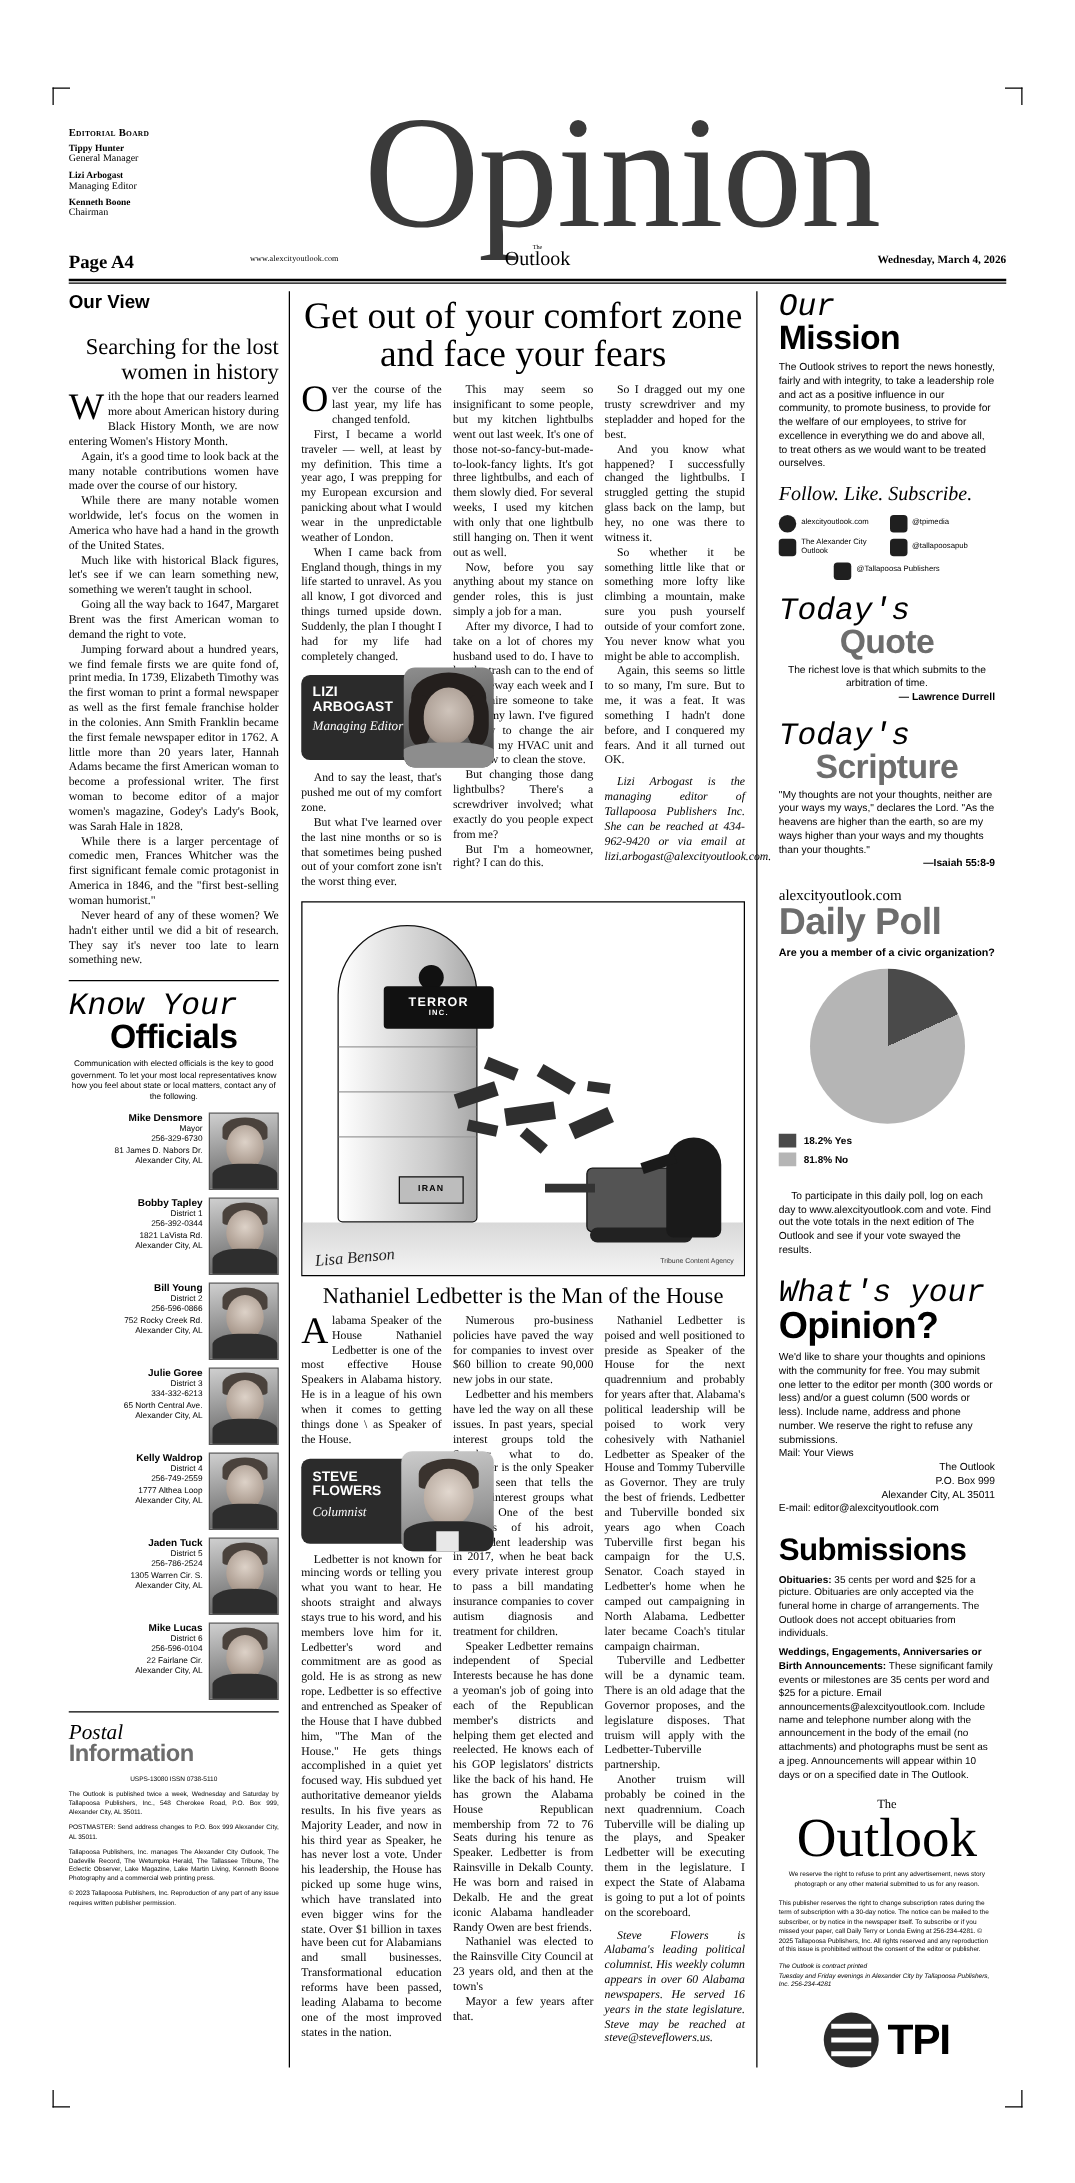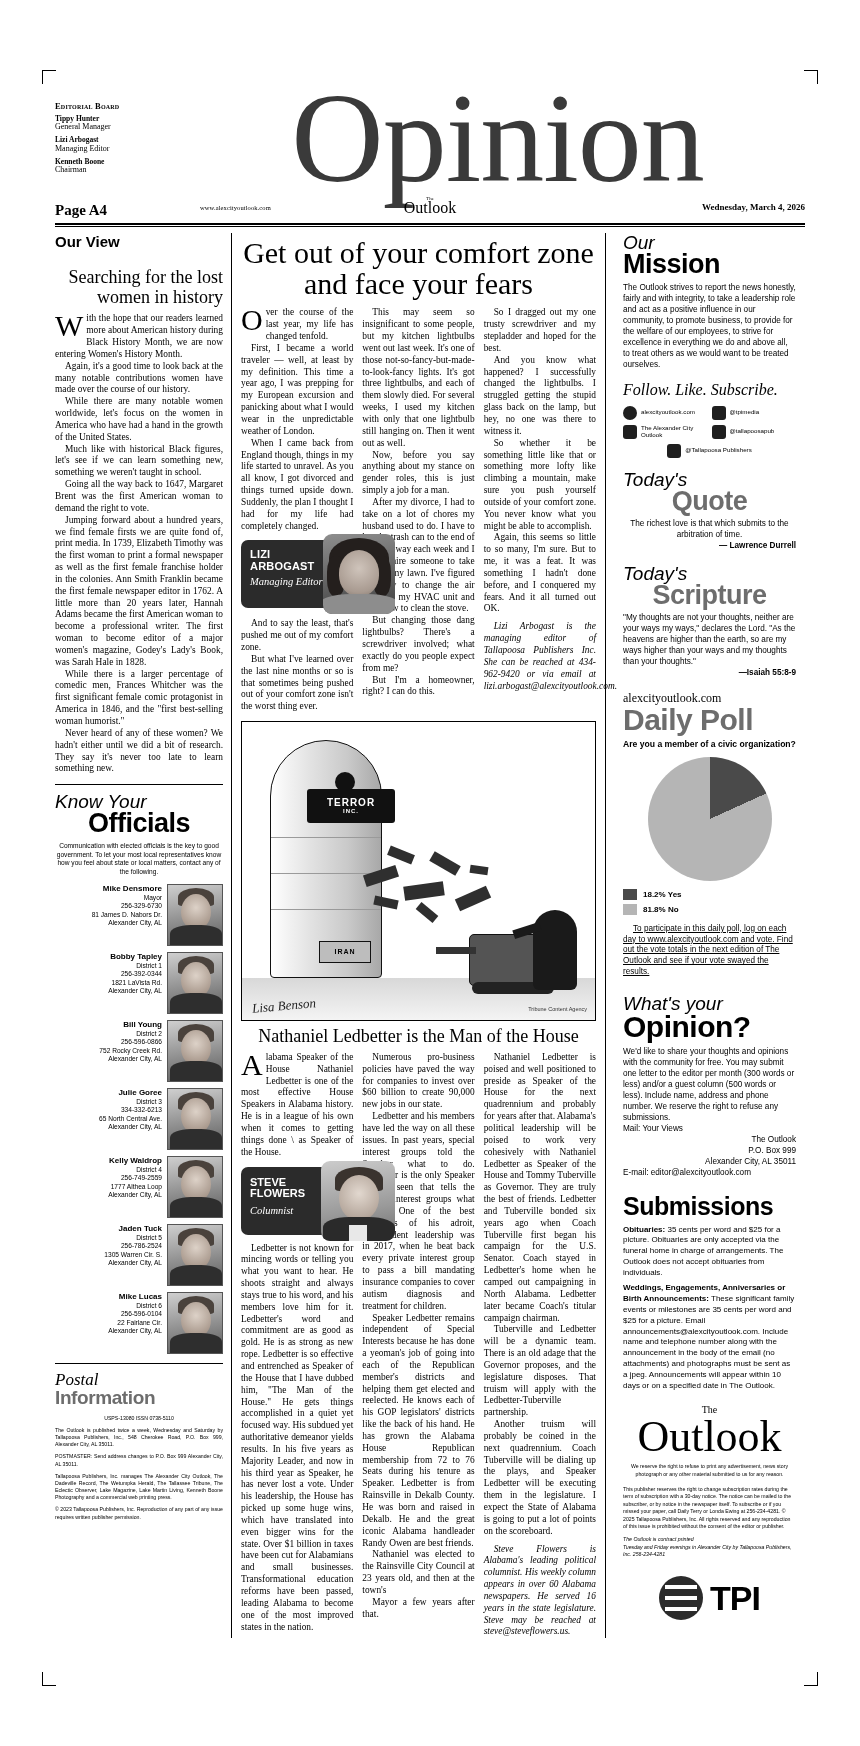--- a/index.html
+++ b/index.html
@@ -57,21 +57,21 @@
   .folio .logomid .ot { font-size:16px; font-family:"Liberation Serif",serif; line-height:1; }
   .rules { border-top:2px solid #000; border-bottom:1px solid #000; height:4px; margin-top:1px; }
 
   
   .cols { display:flex; margin-top:6px; }
   .col-left { width:168px; }
   .col-mid { width:375px; padding:0 9px; border-left:1px solid #000; border-right:1px solid #000; margin:0 8px; }
   .col-right { width:182px; padding-left:9px; }
 
   
-  .hd-script { font-family:Liberation Sans, sans-serif; font-style:italic; font-size:19px; line-height:1; }
+  .hd-script { font-family:Liberation Mono, monospace; font-style:italic; font-size:25px; line-height:1; }
   .hd-bold { font-family:"Liberation Sans",sans-serif; font-weight:bold; font-size:27px; line-height:.95; letter-spacing:-.5px; }
   .hd-bold.gray { color:#6d6d6d; }
   .sec-rule { border-top:1px solid #000; margin:9px 0 7px; }
 
   .ourview-label { font-family:"Liberation Sans",sans-serif; font-weight:bold; font-size:15px; }
   .ourview-head { font-family:Liberation Serif, serif; font-size:18px; line-height:1.12; text-align:right; margin:17px 0 6px; }
 
   .body-text { font-size:9.4px; line-height:1.26; text-align:justify; font-family:"Liberation Serif",serif; }
   .body-text p { margin:0; text-indent:10px; }
   .body-text p.noindent { text-indent:0; }
@@ -623,21 +623,21 @@
             <div class="pie" id="poll-pie" style="background: conic-gradient(rgb(74, 74, 74) 0deg, rgb(74, 74, 74) 65.52deg, rgb(181, 181, 181) 65.52deg, rgb(181, 181, 181) 360deg);"></div>
           </div>
           <div class="legend-row">
             <span class="sw" id="sw-yes" style="background: rgb(74, 74, 74);"></span>
             <span class="legend-lbl">18.2% Yes</span>
           </div>
           <div class="legend-row">
             <span class="sw" id="sw-no" style="background: rgb(181, 181, 181);"></span>
             <span class="legend-lbl">81.8% No</span>
           </div>
-          <div class="side-body" style="margin-top:9px; text-indent:10px;text-decoration:underline;">To participate in this daily poll, log on each day to www.alexcityoutlook.com and vote. Find out the vote totals in the next edition of The Outlook and see if your vote swayed the results.</div>
+          <div class="side-body" style="margin-top:19px; text-indent:10px;">To participate in this daily poll, log on each day to www.alexcityoutlook.com and vote. Find out the vote totals in the next edition of The Outlook and see if your vote swayed the results.</div>
         </div>
 
         <div style="margin-top:16px;">
           <div class="hd-script">What's your</div>
           <div class="hd-bold" style="font-size:30px;">Opinion?</div>
           <div class="side-body" style="margin-top:5px;">We'd like to share your thoughts and opinions with the community for free. You may submit one letter to the editor per month (300 words or less) and/or a guest column (500 words or less). Include name, address and phone number. We reserve the right to refuse any submissions.</div>
           <div class="side-body">
             <div>Mail: Your Views</div>
             <div style="text-align:right;">The Outlook</div>
             <div style="text-align:right;">P.O. Box 999</div>

